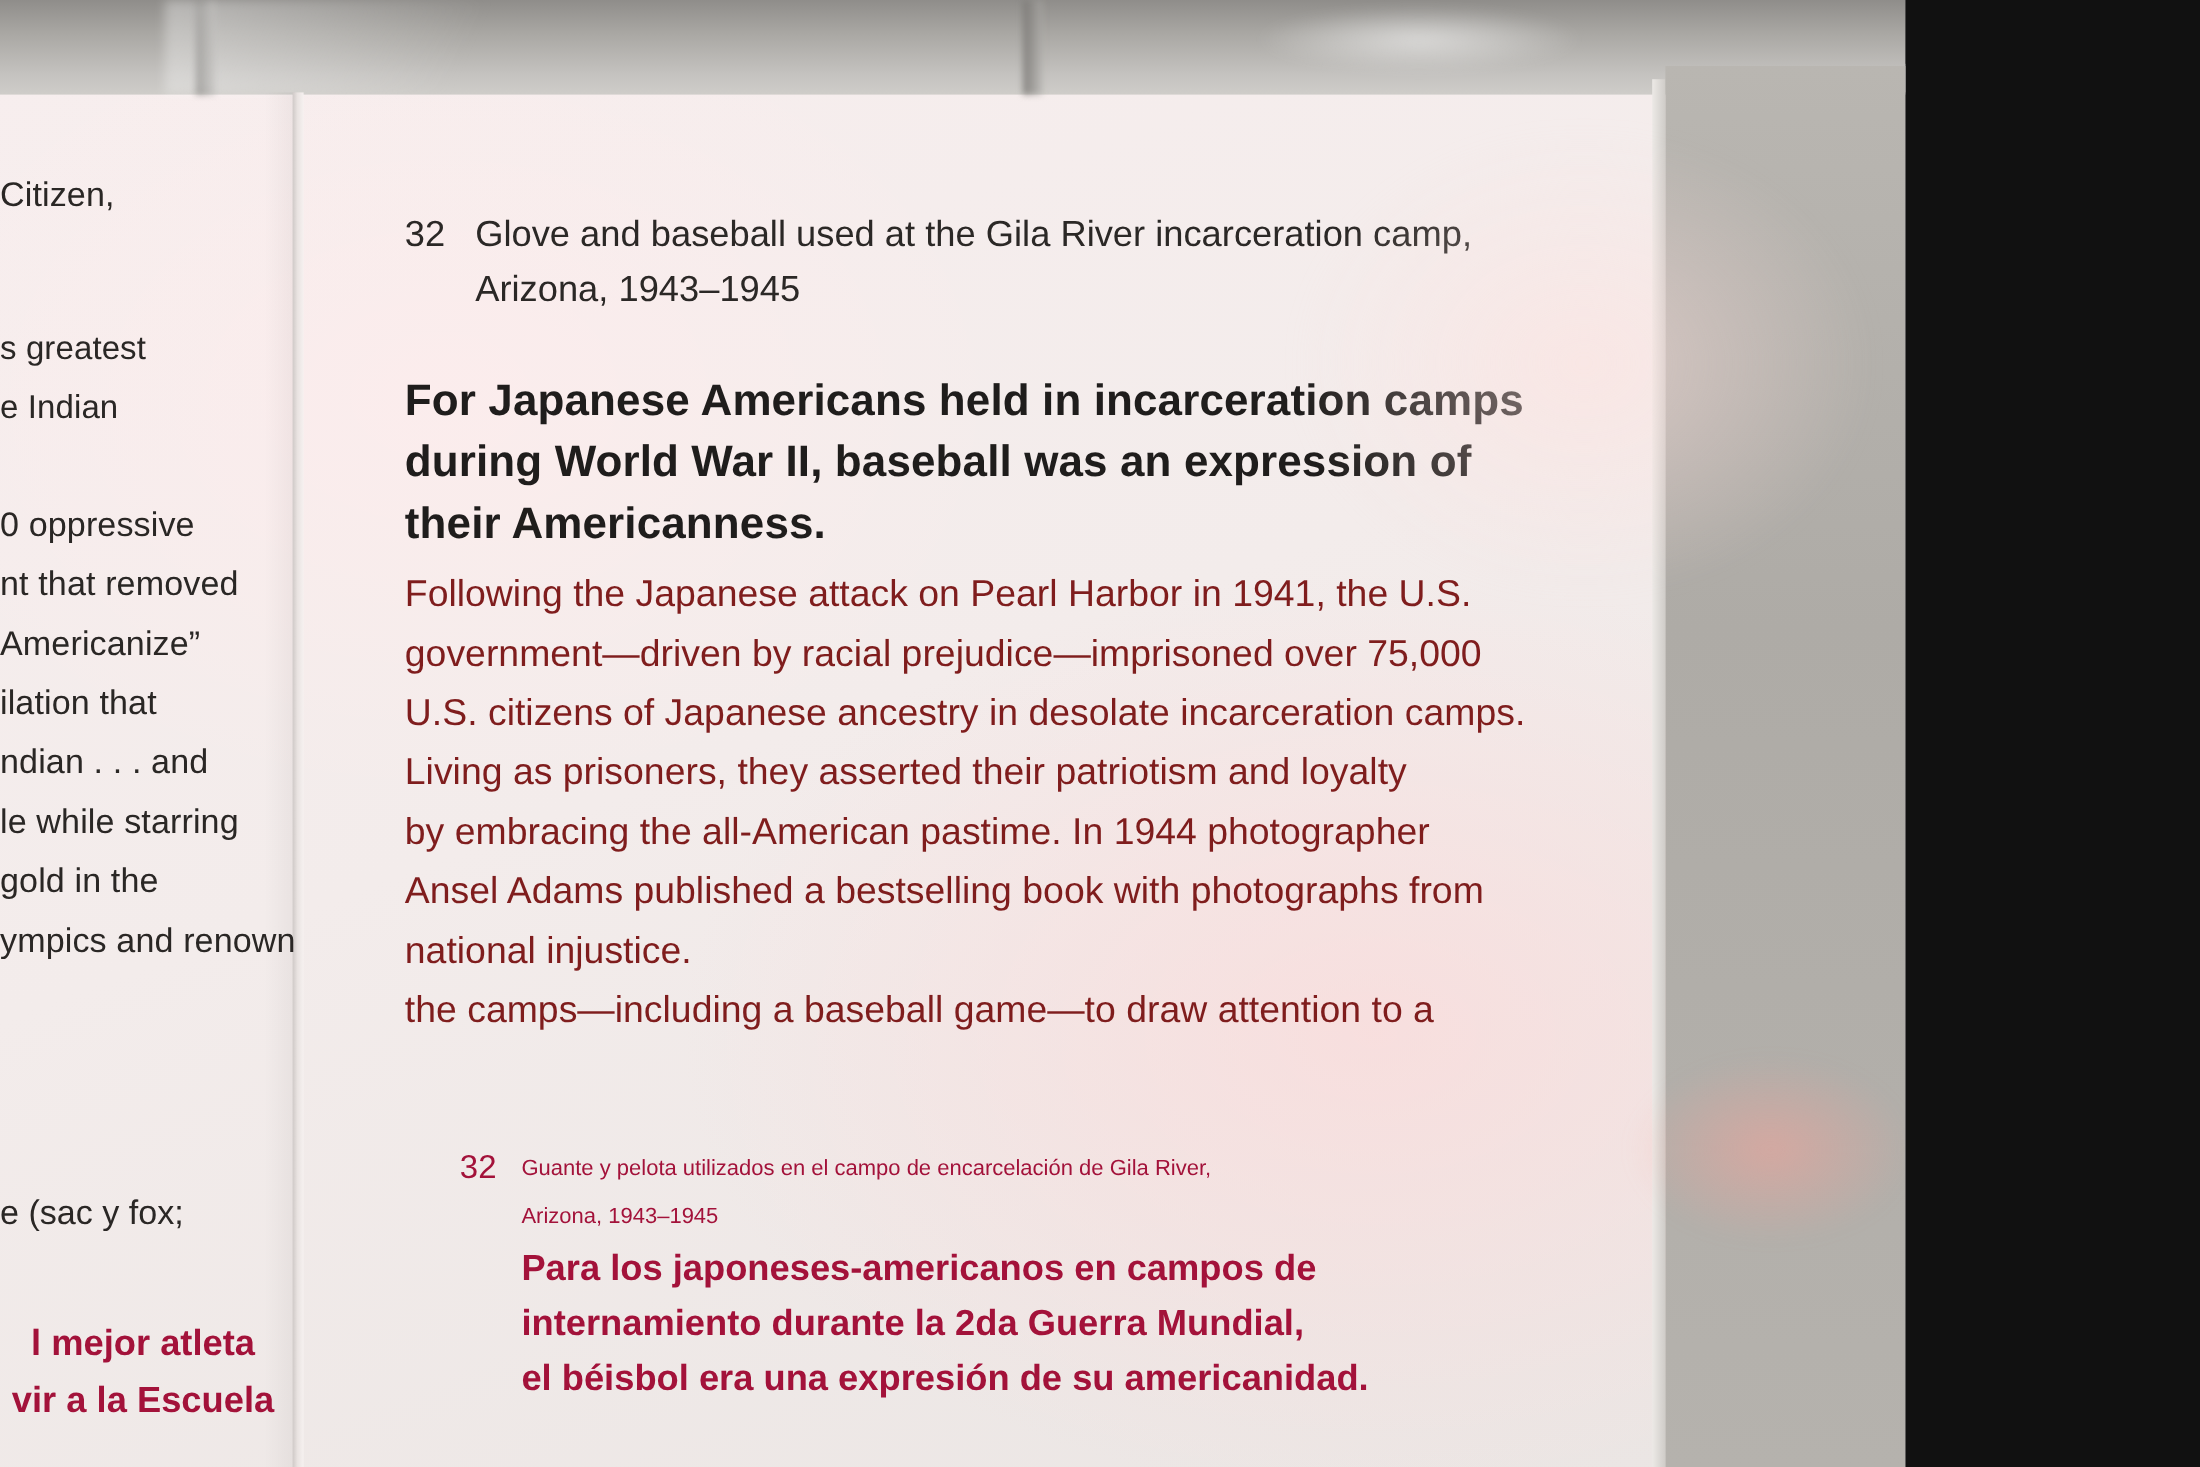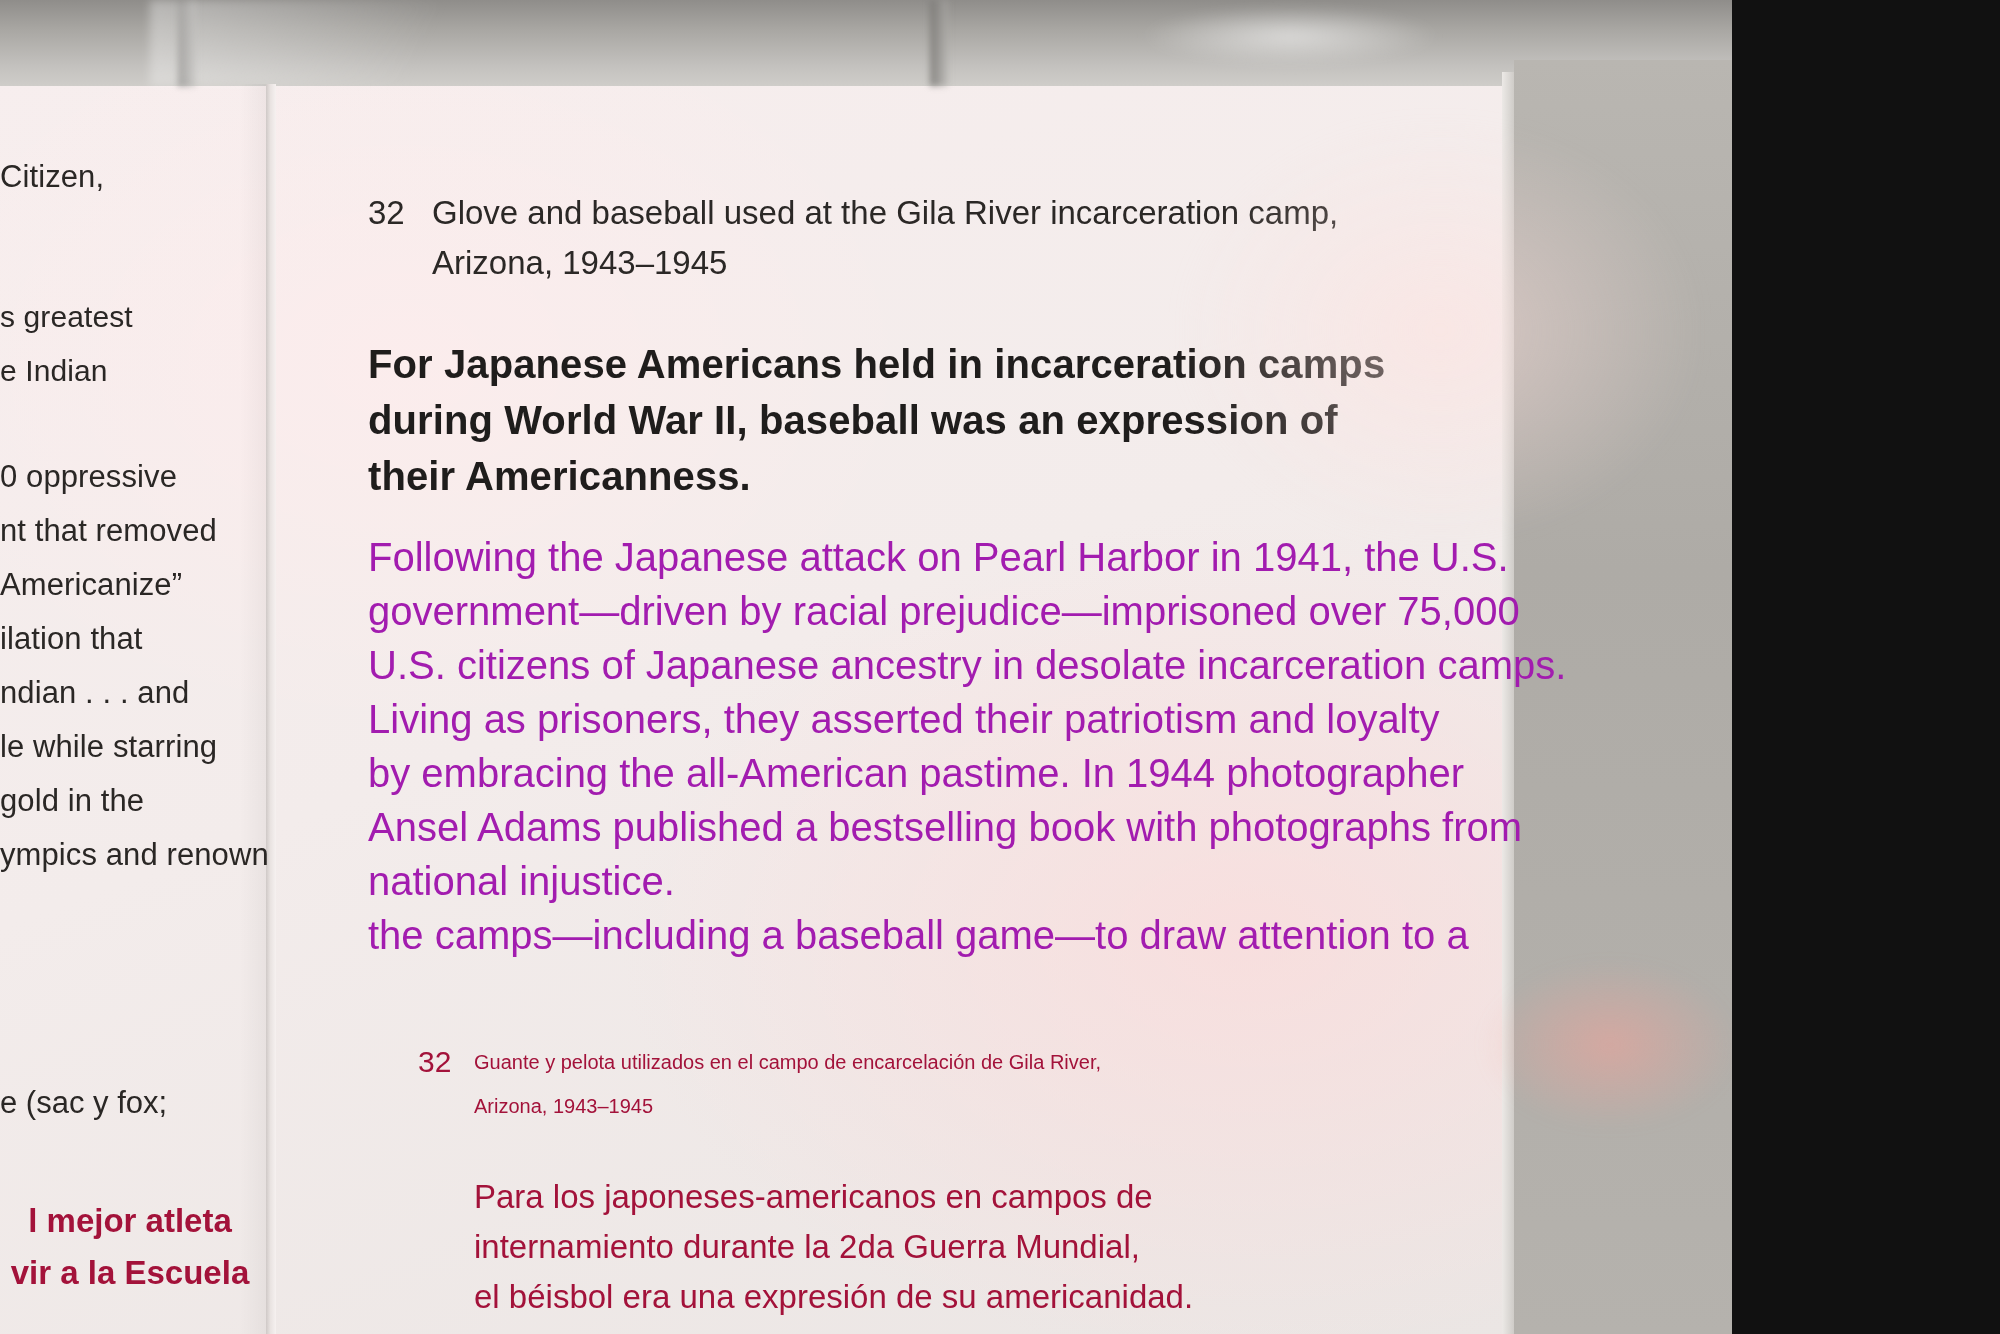--- a/index.html
+++ b/index.html
@@ -177,24 +177,24 @@
   .headline {
     margin-top: 48px;
     font-size: 40px;
     line-height: 56px;
     font-weight: bold;
     color: #1f1d1c;
     max-width: 1130px;
     letter-spacing: .1px;
   }
   .body-copy {
-    margin-top: 26px;
-    font-size: 40px;
+    margin-top: 9px;
+    font-size: 34px;
     line-height: 54px;
-    color: #a21caf;
+    color: #7f1d1d;
     max-width: 1200px;
   }
 
   
   .es-block {
     position: absolute;
     left: 418px; top: 1040px;
     width: 1260px;
     color: #a3123a;
   }
@@ -206,25 +206,24 @@
     width: 56px;
     flex: none;
     font-size: 30px;
     line-height: 44px;
   }
   .es-caption-text {
     font-size: 20px;
     line-height: 44px;
   }
   .es-headline {
-    margin-top: 44px;
     margin-left: 56px;
     font-size: 33px;
     line-height: 50px;
-    font-weight: normal;
+    font-weight: bold;
     max-width: 1000px;
   }
 
   .nowrap { white-space: nowrap; }
 </style>
 </head>
 <body>
 
 <div id="stage">
 

